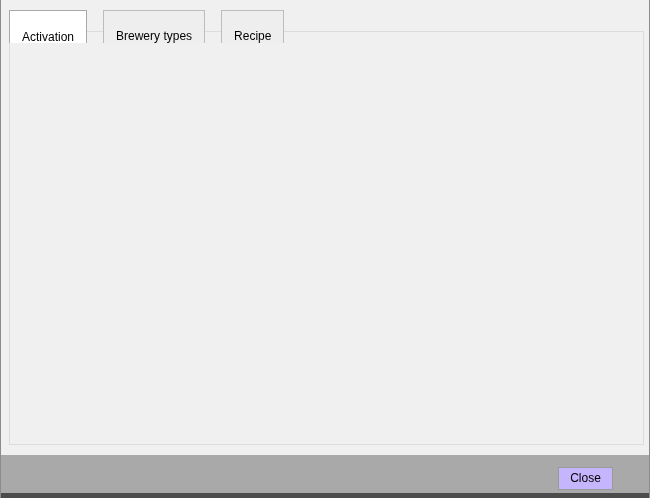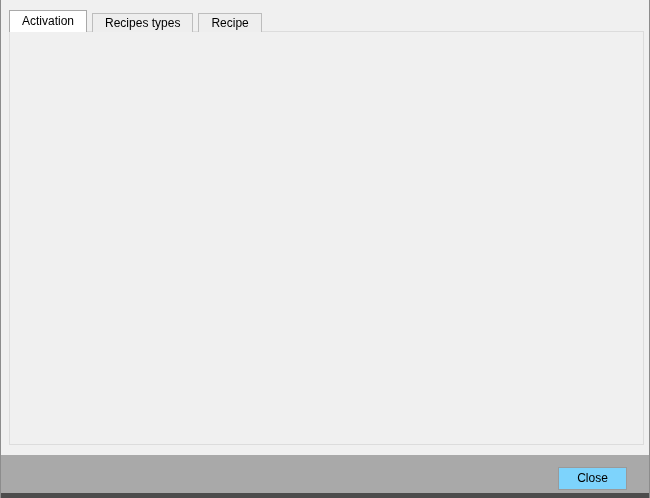--- a/index.html
+++ b/index.html
@@ -4,22 +4,22 @@
 <style>
   html,body{margin:0;padding:0;background:#fff;}
   *{box-sizing:border-box;font-family:"Liberation Sans", sans-serif;}
   .window{
     position:relative;width:650px;height:498px;background:#f0f0f0;
     border-left:1px solid #8c8c8c;border-right:1px solid #8c8c8c;
     overflow:hidden;font-size:12px;color:#000;
   }
   
   .tabbar{position:absolute;left:8px;top:10px;display:flex;align-items:flex-end;z-index:3;}
-  .tab{height:19px;line-height:18px;padding:0 12px;background:#eeeeee;
-       border:1px solid #bdbdbd;border-bottom:none;margin-right:5px;cursor:default;}
+  .tab{height:19px;line-height:18px;padding:16px 12px;background:#eeeeee;
+       border:1px solid #bdbdbd;border-bottom:none;margin-right:16px;cursor:default;}
   .tab.active{height:22px;line-height:21px;background:#ffffff;border:1px solid #a9a9a9;border-bottom:none;}
   
   .panel{position:absolute;left:8px;top:31px;width:635px;height:414px;
          background:#f0f0f0;border:1px solid #dcdcdc;z-index:1;}
   
   .lbl{position:absolute;text-align:right;color:#000;}
   .field{position:absolute;background:#ffffff;border:1px solid #999b9e;border-top-color:#898b8e;
          height:21px;line-height:19px;padding:0 4px;overflow:hidden;white-space:nowrap;}
   .combo{position:absolute;background:#e4e6e8;border:1px solid #9a9ea2;height:22px;line-height:20px;
          padding:0 22px 0 5px;overflow:hidden;white-space:nowrap;cursor:default;}
@@ -36,21 +36,21 @@
   .band{position:absolute;left:0;right:0;top:455px;height:38px;background:#a9a9a9;}
   .strip{position:absolute;left:0;right:0;top:493px;height:5px;background:#4c4c4c;}
 </style>
 </head>
 <body>
 
 <div class="window">
 
   <div class="tabbar">
     <div class="tab active">Activation</div>
-    <div class="tab">Recipes types</div>
+    <div class="tab">Brewery types</div>
     <div class="tab">Recipe</div>
   </div>
 
   <div class="panel"></div>
 
   <div class="lbl" style="left:8px;top:60px;width:75px;">Recipe type:</div>
   <div class="combo" style="left:87px;top:56px;width:226px;">
     <span>Beer_types</span>
     <span class="chev"></span>
   </div>
@@ -86,16 +86,16 @@
   <div class="lbl" style="left:20px;top:325px;width:297px;">Author:</div>
   <div class="field" style="left:322px;top:322px;width:278px;height:20px;">root</div>
   <div class="lbl" style="left:20px;top:359px;width:297px;">Current user:</div>
   <div class="field" style="left:322px;top:356px;width:278px;height:20px;">root</div>
 
   <div class="btn" style="left:19px;top:404px;width:71px;">Help</div>
   <div class="btn" style="left:478px;top:404px;width:71px;">Show</div>
   <div class="btn" style="left:557px;top:404px;width:71px;">Activate</div>
 
   <div class="band"></div>
-  <div class="btn" style="left:557px;top:467px;width:69px;background:#7dd3fc;">Close</div>
+  <div class="btn" style="left:557px;top:467px;width:55px;background:#c4b5fd;">Close</div>
   <div class="strip"></div>
 
 </div>
 
 </body></html>

